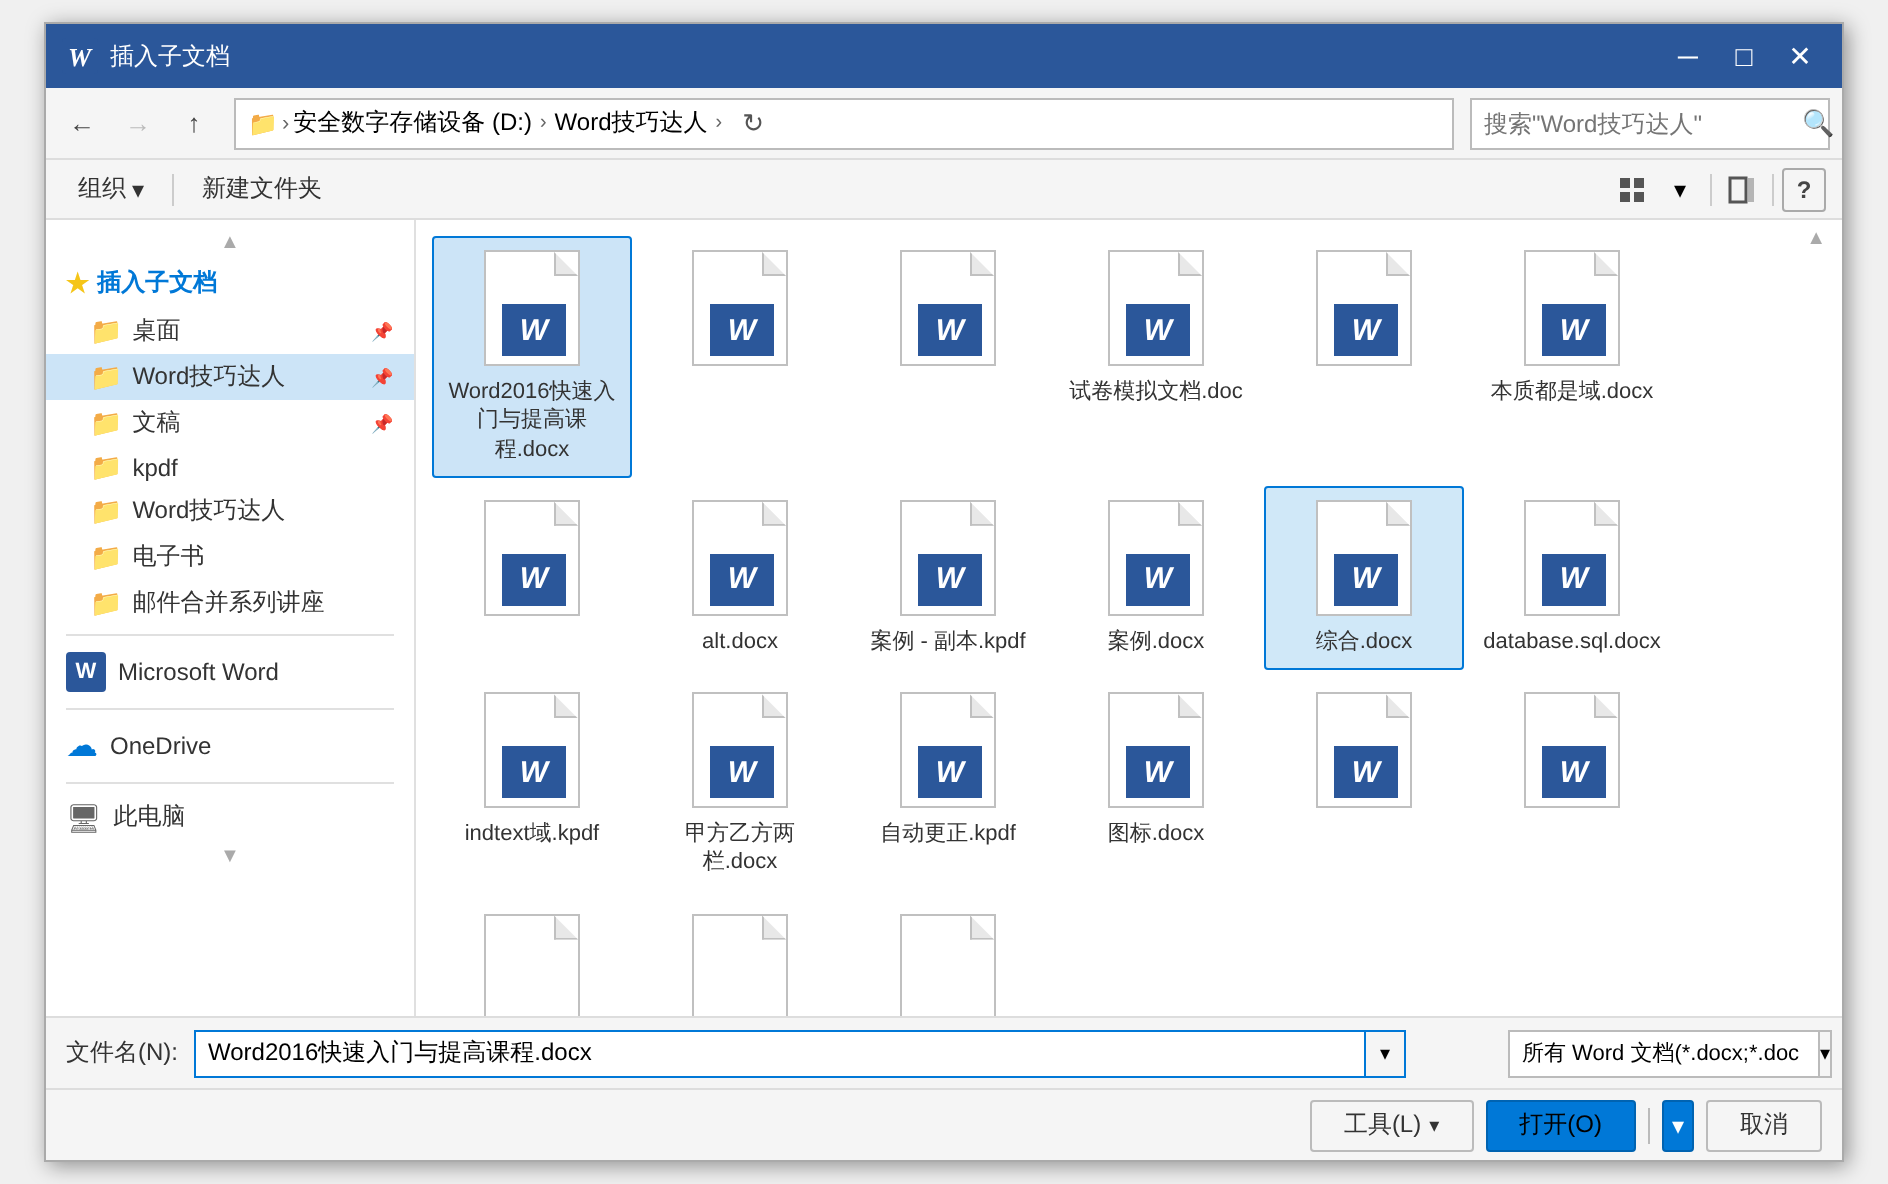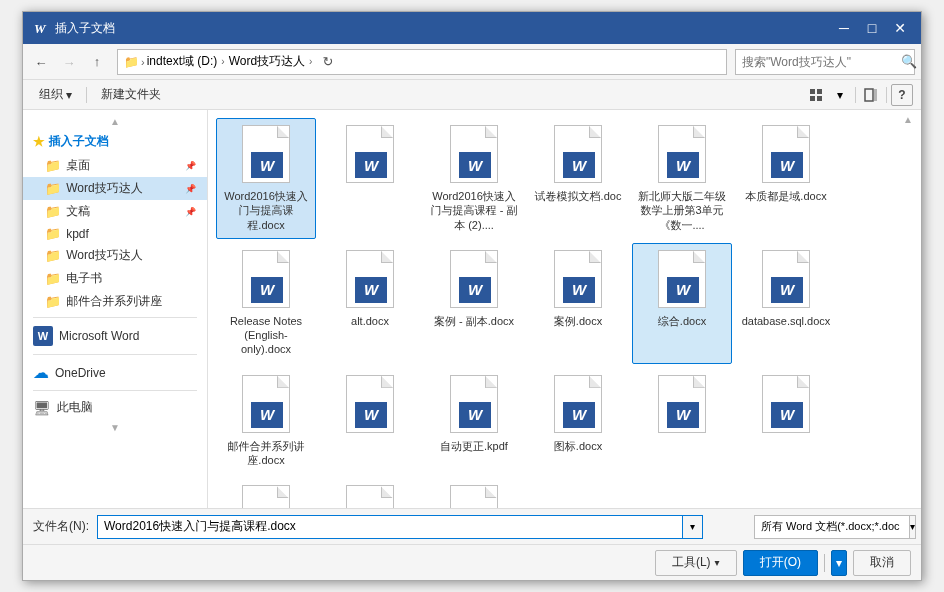--- a/index.html
+++ b/index.html
@@ -450,21 +450,21 @@
       cursor: pointer;
       font-size: 12px;
       color: #333;
       display: flex;
       align-items: center;
       gap: 4px;
       border-radius: 2px;
     }
     .action-btn.primary {
       background: #0078d7;
-      color: #ffffff;
+      color: #000000;
       border-color: #0063b1;
     }
     .action-btn-sep {
       width: 1px;
       height: 18px;
       background: #bbb;
     }
     .tools-dropdown {
       font-size: 10px;
     }
@@ -490,21 +490,21 @@
   </div>
 
   <div class="toolbar">
     <button class="nav-btn" title="后退">←</button>
     <button class="nav-btn" title="前进" disabled="">→</button>
     <button class="nav-btn" title="上一级">↑</button>
     <div class="address-bar-wrap">
       <div class="address-parts">
         <span class="address-part">📁</span>
         <span class="address-sep">›</span>
-        <span class="address-part">indtext域 (D:)</span>
+        <span class="address-part">安全数字存储设备 (D:)</span>
         <span class="address-chevron">›</span>
         <span class="address-part">Word技巧达人</span>
         <span class="address-chevron">›</span>
       </div>
       <span class="address-refresh">↻</span>
     </div>
     <div class="search-wrap">
       <input class="search-input" type="text" value="" placeholder="搜索&quot;Word技巧达人&quot;" style="">
       <span class="search-icon">🔍</span>
     </div>
@@ -628,75 +628,72 @@
               </div>
             </div>
           </div>
           <div class="file-item">
             <div class="word-icon-wrap">
               <div class="word-icon-body">
                 <div class="word-icon-fold"></div>
                 <div class="word-icon-badge">W</div>
               </div>
             </div>
-            <div class="file-name">Word2016快速入门与提高课程 - 副本 (2)....</div>
           </div>
           <div class="file-item">
             <div class="word-icon-wrap">
               <div class="word-icon-body">
                 <div class="word-icon-fold"></div>
                 <div class="word-icon-badge">W</div>
               </div>
             </div>
             <div class="file-name">试卷模拟文档.doc</div>
           </div>
           <div class="file-item">
             <div class="word-icon-wrap">
               <div class="word-icon-body">
                 <div class="word-icon-fold"></div>
                 <div class="word-icon-badge">W</div>
               </div>
             </div>
-            <div class="file-name">新北师大版二年级数学上册第3单元《数一....</div>
           </div>
           <div class="file-item">
             <div class="word-icon-wrap">
               <div class="word-icon-body">
                 <div class="word-icon-fold"></div>
                 <div class="word-icon-badge">W</div>
               </div>
             </div>
             <div class="file-name">本质都是域.docx</div>
           </div>
           <div class="file-item">
             <div class="word-icon-wrap">
               <div class="word-icon-body">
                 <div class="word-icon-fold"></div>
                 <div class="word-icon-badge">W</div>
               </div>
             </div>
-            <div class="file-name">Release Notes (English-only).docx</div>
           </div>
           <div class="file-item">
             <div class="word-icon-wrap">
               <div class="word-icon-body">
                 <div class="word-icon-fold"></div>
                 <div class="word-icon-badge">W</div>
               </div>
             </div>
             <div class="file-name">alt.docx</div>
           </div>
           <div class="file-item">
             <div class="word-icon-wrap">
               <div class="word-icon-body">
                 <div class="word-icon-fold"></div>
                 <div class="word-icon-badge">W</div>
               </div>
             </div>
-            <div class="file-name">案例 - 副本.docx</div>
+            <div class="file-name">案例 - 副本.kpdf</div>
           </div>
           <div class="file-item">
             <div class="word-icon-wrap">
               <div class="word-icon-body">
                 <div class="word-icon-fold"></div>
                 <div class="word-icon-badge">W</div>
               </div>
             </div>
             <div class="file-name">案例.docx</div>
           </div>
@@ -718,29 +715,30 @@
             </div>
             <div class="file-name">database.sql.docx</div>
           </div>
           <div class="file-item">
             <div class="word-icon-wrap">
               <div class="word-icon-body">
                 <div class="word-icon-fold"></div>
                 <div class="word-icon-badge">W</div>
               </div>
             </div>
-            <div class="file-name">邮件合并系列讲座.docx</div>
-          </div>
-          <div class="file-item">
-            <div class="word-icon-wrap">
-              <div class="word-icon-body">
-                <div class="word-icon-fold"></div>
-                <div class="word-icon-badge">W</div>
-              </div>
-            </div>
+            <div class="file-name">indtext域.kpdf</div>
+          </div>
+          <div class="file-item">
+            <div class="word-icon-wrap">
+              <div class="word-icon-body">
+                <div class="word-icon-fold"></div>
+                <div class="word-icon-badge">W</div>
+              </div>
+            </div>
+            <div class="file-name">甲方乙方两栏.docx</div>
           </div>
           <div class="file-item">
             <div class="word-icon-wrap">
               <div class="word-icon-body">
                 <div class="word-icon-fold"></div>
                 <div class="word-icon-badge">W</div>
               </div>
             </div>
             <div class="file-name">自动更正.kpdf</div>
           </div>

